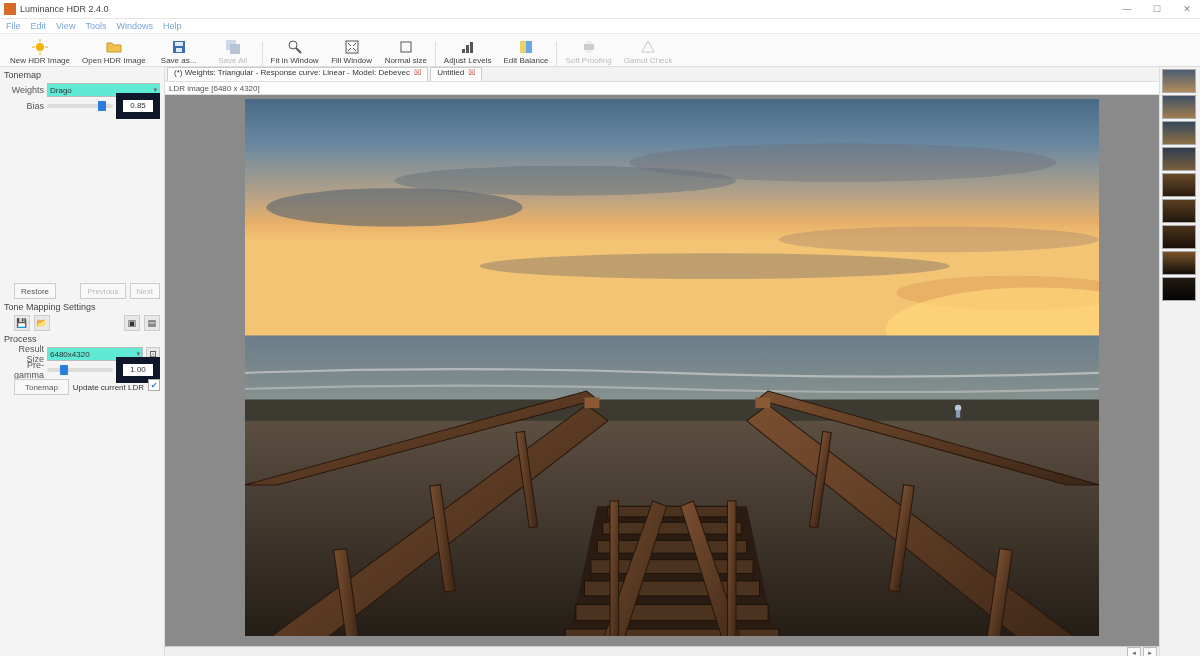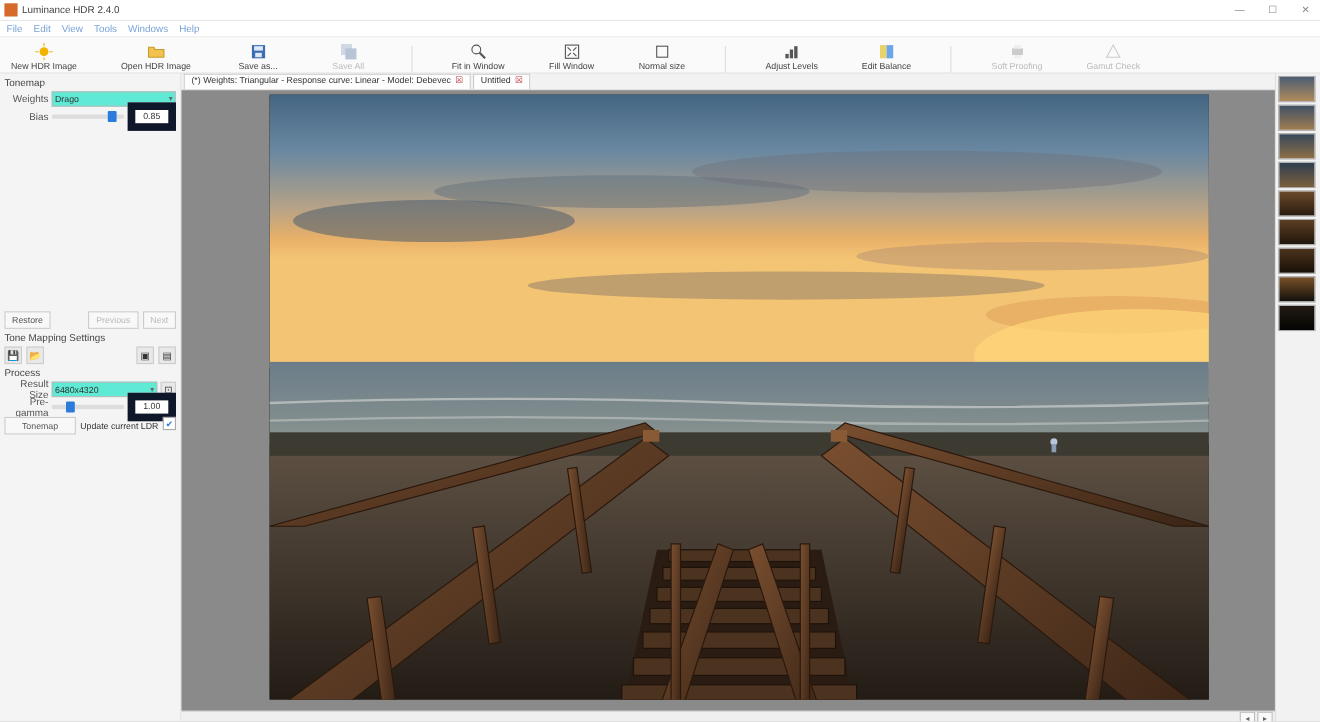--- a/index.html
+++ b/index.html
@@ -4,39 +4,39 @@
 <style>
   html,body{margin:0;padding:0;width:1200px;height:656px;overflow:hidden;font-family:"Segoe UI",Tahoma,sans-serif;font-size:9px;color:#333;background:#f0f0f0;}
   .titlebar{height:18px;background:#fff;display:flex;align-items:center;padding:0 4px;border-bottom:1px solid #e5e5e5;}
   .titlebar .app-icon{width:12px;height:12px;background:#d66a2b;margin-right:4px;}
   .titlebar .title{flex:0 0 auto;color:#444;}
   .titlebar .spacer{flex:1;}
   .win-controls{display:flex;gap:12px;color:#888;}
   .win-controls span{width:18px;text-align:center;cursor:default;}
   .menubar{height:14px;background:#fff;display:flex;align-items:center;padding:0 6px;gap:10px;border-bottom:1px solid #e8e8e8;}
   .menubar span{color:#7aa5d8;cursor:default;}
-  .toolbar{height:32px;background:#fafafa;display:flex;align-items:flex-end;padding:0 4px;border-bottom:1px solid #ddd;gap:28px;}
+  .toolbar{height:32px;background:#fafafa;display:flex;align-items:flex-end;padding:0 4px;border-bottom:1px solid #ddd;}
   .tbtn{display:flex;flex-direction:column;align-items:center;justify-content:flex-end;padding:1px 6px 1px;gap:1px;color:#444;min-width:42px;}
   .tbtn.dim{color:#bbb;}
   .tbtn .ic{width:16px;height:16px;display:flex;align-items:center;justify-content:center;}
   .tbtn .lbl{font-size:8px;white-space:nowrap;}
   .sep{width:1px;height:24px;background:#ddd;margin:0 2px;}
   .content{display:flex;height:calc(656px - 18px - 14px - 32px);}
   .leftpanel{width:156px;background:#f4f4f4;border-right:1px solid #ddd;display:flex;flex-direction:column;padding:2px 4px;gap:2px;}
   .section-title{font-size:9px;color:#444;padding:1px 0;}
   .row{display:flex;align-items:center;gap:3px;height:14px;}
   .row label{width:40px;text-align:right;color:#555;}
   .dropdown{flex:1;height:12px;background:#5eead4;border:1px solid #bbb;padding:0 2px;display:flex;align-items:center;justify-content:space-between;font-size:8px;}
   .dropdown .dd-arrow{font-size:7px;color:#666;}
   .slider{flex:1;height:4px;background:#ddd;position:relative;border-radius:2px;}
   .slider .thumb{position:absolute;top:-3px;width:8px;height:10px;background:#2a7bdc;border-radius:1px;}
   .numinput{width:30px;height:12px;background:#fff;border:7px solid #0f172a;font-size:8px;text-align:center;line-height:12px;}
   .btn{height:14px;background:#f8f8f8;border:1px solid #ccc;font-size:8px;display:flex;align-items:center;justify-content:center;padding:0 6px;color:#555;}
   .btn.dim{color:#bbb;}
-  .btn-row{display:flex;gap:4px;}
+  .btn-row{display:flex;gap:4px;margin-left:10px;}
   .small-ic{width:14px;height:14px;background:#e8e8e8;border:1px solid #ccc;display:flex;align-items:center;justify-content:center;font-size:9px;}
   .flex1{flex:1;}
   .checkbox{width:10px;height:10px;border:1px solid #aaa;background:#fff;display:flex;align-items:center;justify-content:center;font-size:8px;color:#2a7bdc;}
   .midarea{flex:1;display:flex;flex-direction:column;}
   .tabstrip{height:14px;background:#f2f2f2;border-bottom:1px solid #ddd;display:flex;align-items:center;}
   .tab{height:13px;border:1px solid #ccc;border-bottom:none;background:#fdfdfd;padding:0 6px;display:flex;align-items:flex-start;gap:4px;font-size:8px;margin-left:2px;}
   .tab .x{color:#c04040;font-size:8px;}
   .infobar{height:12px;background:#fdfdfd;border-bottom:1px solid #ddd;padding:0 4px;display:flex;align-items:center;font-size:8px;color:#555;}
   .canvas-wrap{flex:1;background:#8a8a8a;position:relative;overflow:hidden;}
   .canvas-img{position:absolute;left:80px;top:4px;right:60px;bottom:10px;background:#222;}
@@ -254,20 +254,23 @@
   <div class="midarea">
     <div class="tabstrip">
       <div class="tab">
         <span>(*) Weights: Triangular - Response curve: Linear - Model: Debevec</span>
         <span class="x">☒</span>
       </div>
       <div class="tab">
         <span>Untitled</span>
         <span class="x">☒</span>
       </div>
+    </div>
+    <div class="infobar">
+      <span>LDR image [6480 x 4320]</span>
     </div>
     <div class="canvas-wrap">
       <div class="canvas-img" title="Wooden boardwalk stairs leading down to a sandy beach at sunset; ocean horizon with orange and blue sky, scattered clouds.">
         <svg viewBox="0 0 800 540" preserveAspectRatio="xMidYMid slice">
           <defs>
             <linearGradient id="sky" x1="0" y1="0" x2="0" y2="1">
               <stop offset="0%" stop-color="#3b5d7a"></stop>
               <stop offset="25%" stop-color="#6a88a1"></stop>
               <stop offset="45%" stop-color="#b8a386"></stop>
               <stop offset="55%" stop-color="#e8b069"></stop>

